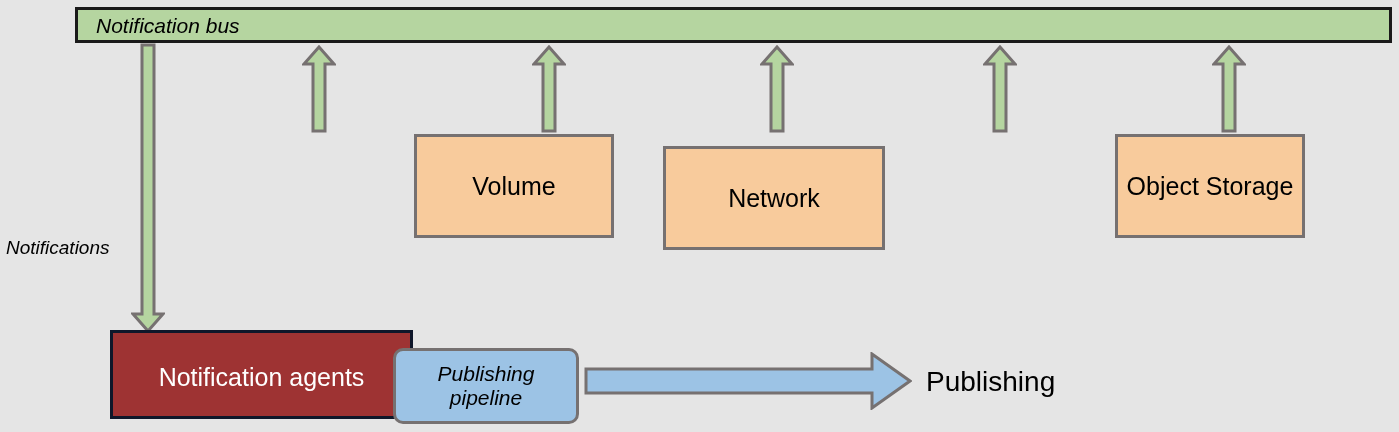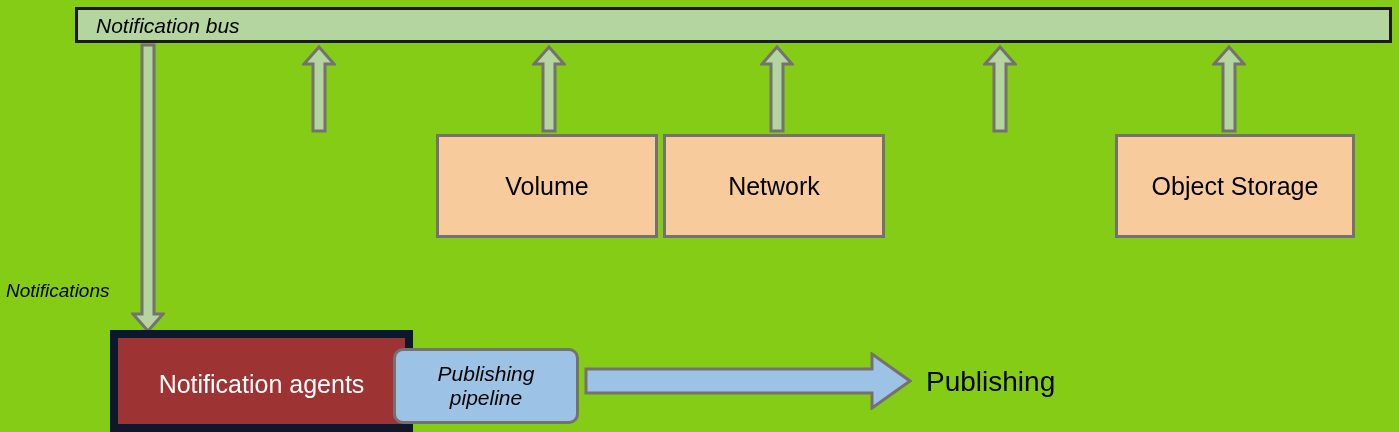--- a/index.html
+++ b/index.html
@@ -7,21 +7,21 @@
     padding: 0;
     background: #ffffff;
   }
   body {
     font-family: "Liberation Sans", sans-serif;
   }
   #canvas {
     position: relative;
     width: 1399px;
     height: 432px;
-    background: #84cc16;
+    background: #e5e5e5;
     overflow: hidden;
   }
 
   
   .bus-bar {
     position: absolute;
     left: 75px;
     top: 7px;
     width: 1317px;
     height: 36px;
@@ -81,32 +81,31 @@
   
   .notifications-label {
     position: absolute;
     left: 6px;
     top: 238px;
     font-style: italic;
     font-size: 19px;
     color: #000000;
     white-space: nowrap;
     line-height: 1;
-    margin-top: 43px;
   }
 
   
   .agents-box {
     position: absolute;
     left: 110px;
     top: 330px;
     width: 303px;
-    height: 102px;
+    height: 89px;
     background: #9e3333;
-    border: 8px solid #0f172a;
+    border: 3px solid #0f172a;
     box-sizing: border-box;
     display: flex;
     align-items: center;
     justify-content: center;
   }
   .agents-label {
     font-size: 25px;
     color: #ffffff;
     white-space: nowrap;
     line-height: 1;
@@ -185,27 +184,27 @@
     <svg viewBox="0 0 34 88" preserveAspectRatio="none">
       <polygon points="17,2 32,19 23,19 23,86 11,86 11,19 2,19" fill="#b5d5a0" stroke="#767171" stroke-width="3" stroke-linejoin="miter"></polygon>
     </svg>
   </div>
   <div class="up-arrow" id="up-arrow-4" style="left: 1212px;">
     <svg viewBox="0 0 34 88" preserveAspectRatio="none">
       <polygon points="17,2 32,19 23,19 23,86 11,86 11,19 2,19" fill="#b5d5a0" stroke="#767171" stroke-width="3" stroke-linejoin="miter"></polygon>
     </svg>
   </div>
 
-  <div class="svc-box" id="svc-box-1" style="left: 436px; width: 222px;">
+  <div class="svc-box" id="svc-box-1" style="left: 414px; width: 200px;">
     <span class="svc-label">Volume</span>
   </div>
-  <div class="svc-box" id="svc-box-2" style="left: 663px; width: 222px;">
+  <div class="svc-box" id="svc-box-2" style="left: 663px; width: 222px; margin-top: 12px;">
     <span class="svc-label">Network</span>
   </div>
-  <div class="svc-box" id="svc-box-4" style="left: 1115px; width: 240px;">
+  <div class="svc-box" id="svc-box-4" style="left: 1115px; width: 190px;">
     <span class="svc-label">Object Storage</span>
   </div>
 
   <div class="down-arrow">
     <svg viewBox="0 0 34 290" preserveAspectRatio="none">
       <polygon points="17,288 32,271 23,271 23,2 11,2 11,271 2,271" fill="#b5d5a0" stroke="#767171" stroke-width="3" stroke-linejoin="miter"></polygon>
     </svg>
   </div>
 
   <div class="notifications-label">Notifications</div>

